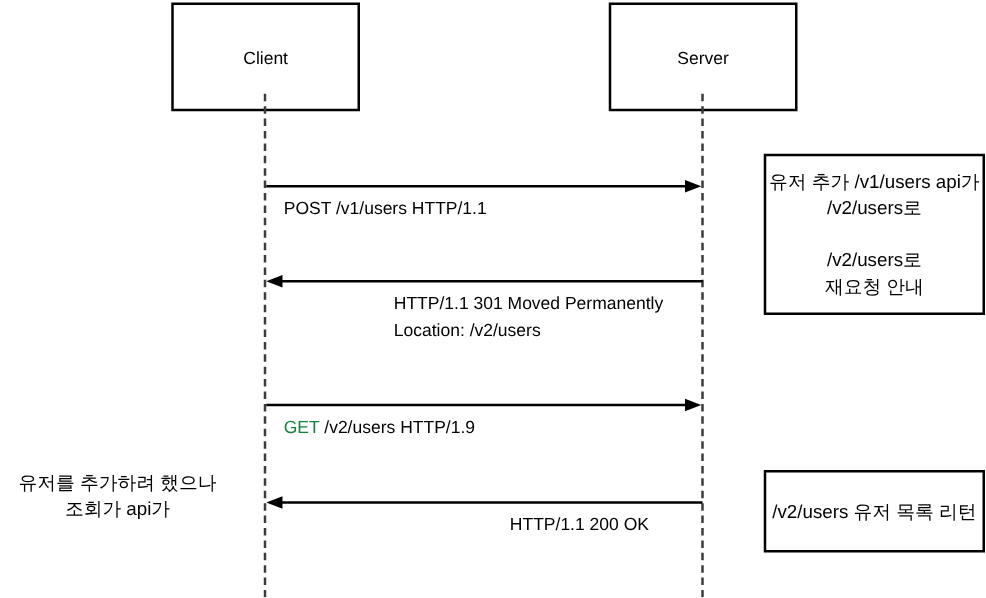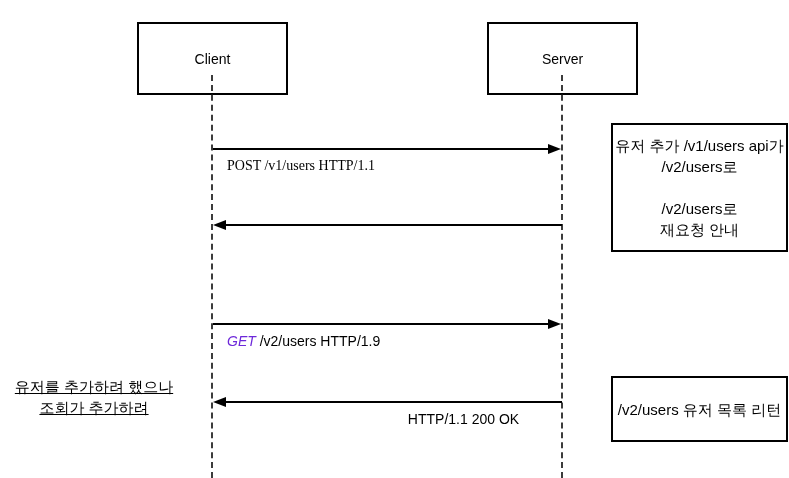--- a/index.html
+++ b/index.html
@@ -8,29 +8,28 @@
     width: 789px;
     height: 478px;
     background: #ffffff;
     font-family: "Liberation Sans", sans-serif;
     color: #000000;
     overflow: hidden;
   }
   .actor-box {
     position: absolute;
     width: 151px;
-    height: 73px;
+    height: 87px;
     border: 2px solid #000000;
     background: #ffffff;
     box-sizing: border-box;
     display: flex;
     align-items: center;
     justify-content: center;
     font-size: 14px;
-    margin-top: 20px;
   }
   .actor-client { left: 137px; top: 2px; }
   .actor-server { left: 487px; top: 2px; }
   .lifeline {
     position: absolute;
     top: 75px;
     height: 403px;
     width: 0;
     border-left: 2px dashed #3c3c3c;
   }
@@ -49,21 +48,21 @@
     border-bottom: 5px solid transparent;
   }
   .arrowhead.right { border-left: 13px solid #000000; }
   .arrowhead.left  { border-right: 13px solid #000000; }
   .msg-label {
     position: absolute;
     font-size: 14px;
     line-height: 22px;
     white-space: nowrap;
   }
-  .red { color: #6d28d9; font-style: italic; }
+  .red { color: #15803d; }
   .note-box {
     position: absolute;
     left: 611px;
     width: 177px;
     border: 2px solid #000000;
     background: #ffffff;
     box-sizing: border-box;
     display: flex;
     flex-direction: column;
     align-items: center;
@@ -74,61 +73,65 @@
   }
   .note-migration { top: 123px; height: 129px; }
   .note-result { top: 376px; height: 66px; justify-content: center; }
   .note-gap { margin-top: 21px; }
   .free-text {
     position: absolute;
     text-align: center;
     font-size: 15px;
     line-height: 21px;
   }
-  .left-annotation { left: 5px; top: 376px; width: 178px; text-decoration: underline; }
+  .left-annotation { left: 5px; top: 376px; width: 178px; }
 </style>
 </head>
 <body>
 
 <div class="canvas">
 
   <div class="actor-box actor-client">
     <span>Client</span>
   </div>
   <div class="actor-box actor-server">
     <span>Server</span>
   </div>
 
   <div class="lifeline lifeline-client"></div>
   <div class="lifeline lifeline-server"></div>
 
   <div class="msg-line" style="left:213px; top:148px; width:337px;"></div>
   <div class="arrowhead right" style="left:548px; top:144px;"></div>
-  <div class="msg-label" style="left:227px; top:155px;font-family:Liberation Serif, serif;">POST /v1/users HTTP/1.1</div>
+  <div class="msg-label" style="left:227px; top:155px;">POST /v1/users HTTP/1.1</div>
 
   <div class="msg-line" style="left:225px; top:224px; width:337px;"></div>
   <div class="arrowhead left" style="left:213px; top:220px;"></div>
+  <div class="msg-label" style="left:315px; top:231px;">
+    <div>HTTP/1.1 301 Moved Permanently</div>
+    <div>Location: /v2/users</div>
+  </div>
 
   <div class="msg-line" style="left:213px; top:323px; width:337px;"></div>
   <div class="arrowhead right" style="left:548px; top:319px;"></div>
   <div class="msg-label" style="left:227px; top:330px;"><span class="red">GET</span><span> /v2/users HTTP/1.9</span></div>
 
   <div class="msg-line" style="left:225px; top:401px; width:337px;"></div>
   <div class="arrowhead left" style="left:213px; top:397px;"></div>
   <div class="msg-label" style="left:380px; top:408px; width:167px; text-align:center;">HTTP/1.1 200 OK</div>
 
   <div class="note-box note-migration">
     <div>유저 추가 /v1/users api가</div>
     <div>/v2/users로</div>
     <div class="note-gap">/v2/users로</div>
     <div>재요청 안내</div>
   </div>
 
   <div class="free-text left-annotation">
     <div>유저를 추가하려 했으나</div>
-    <div>조회가 추가하려</div>
+    <div>조회가 api가</div>
   </div>
 
   <div class="note-box note-result">
     <div>/v2/users 유저 목록 리턴</div>
   </div>
 
 </div>
 
 </body></html>

